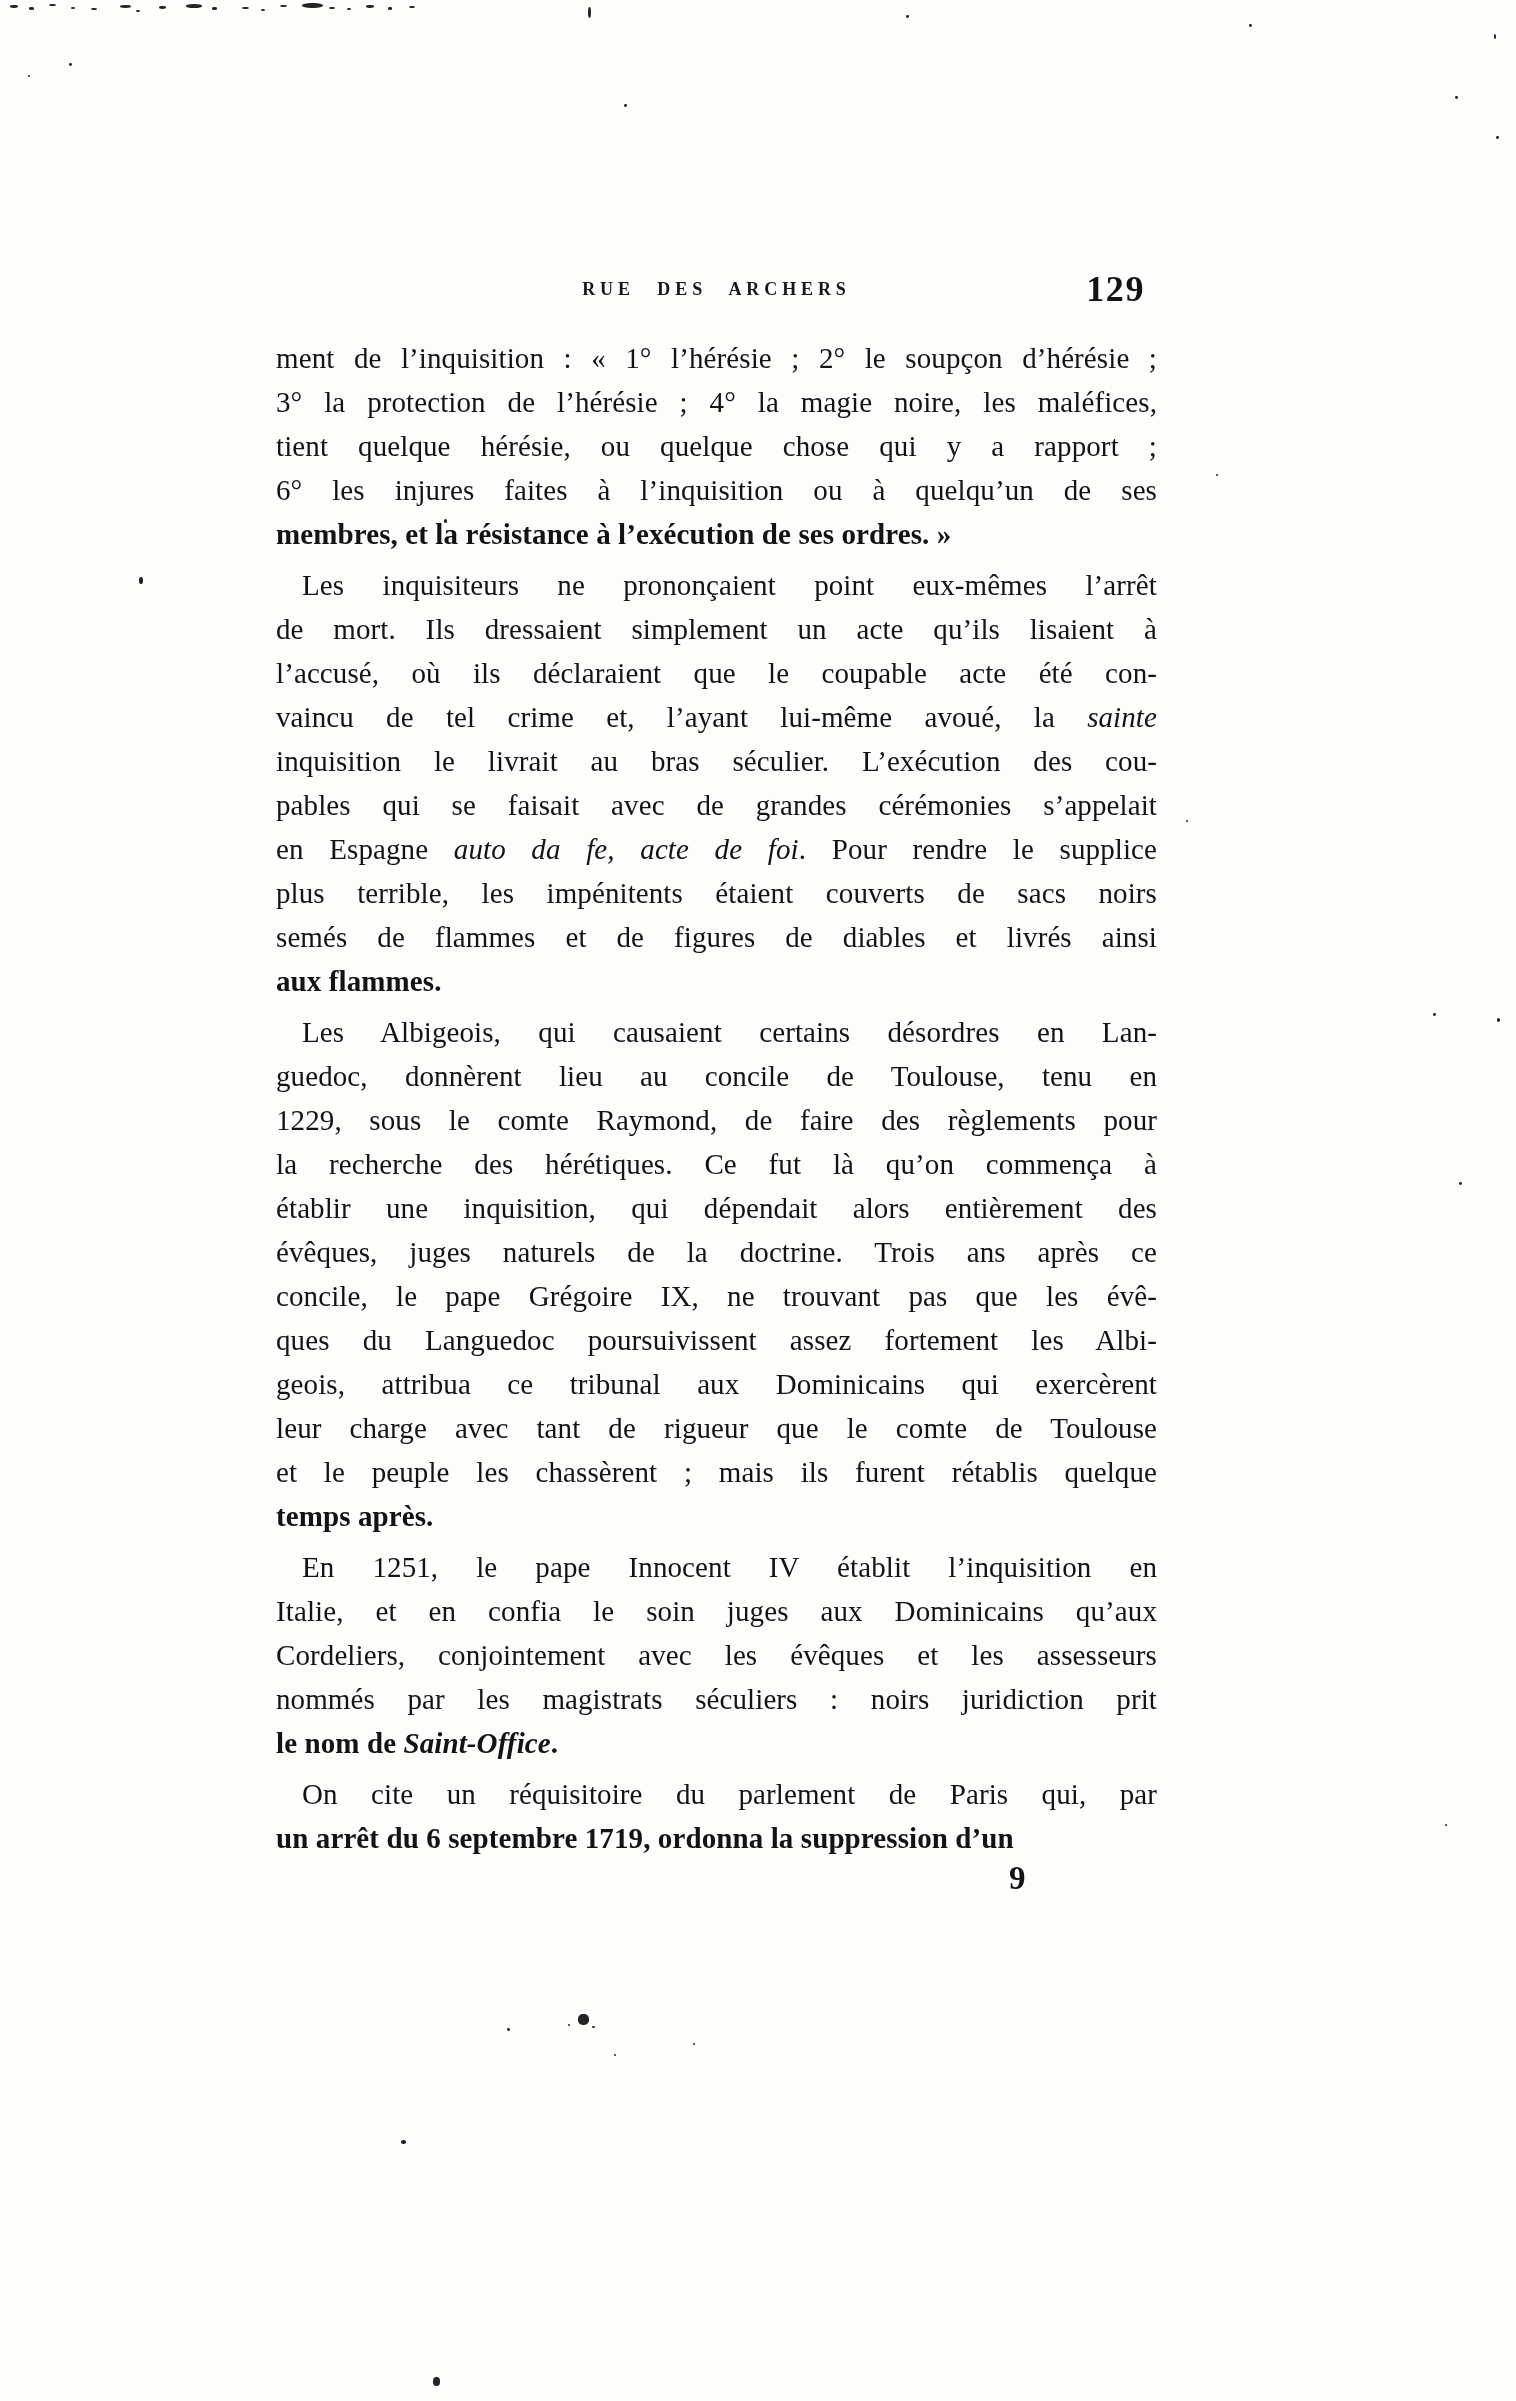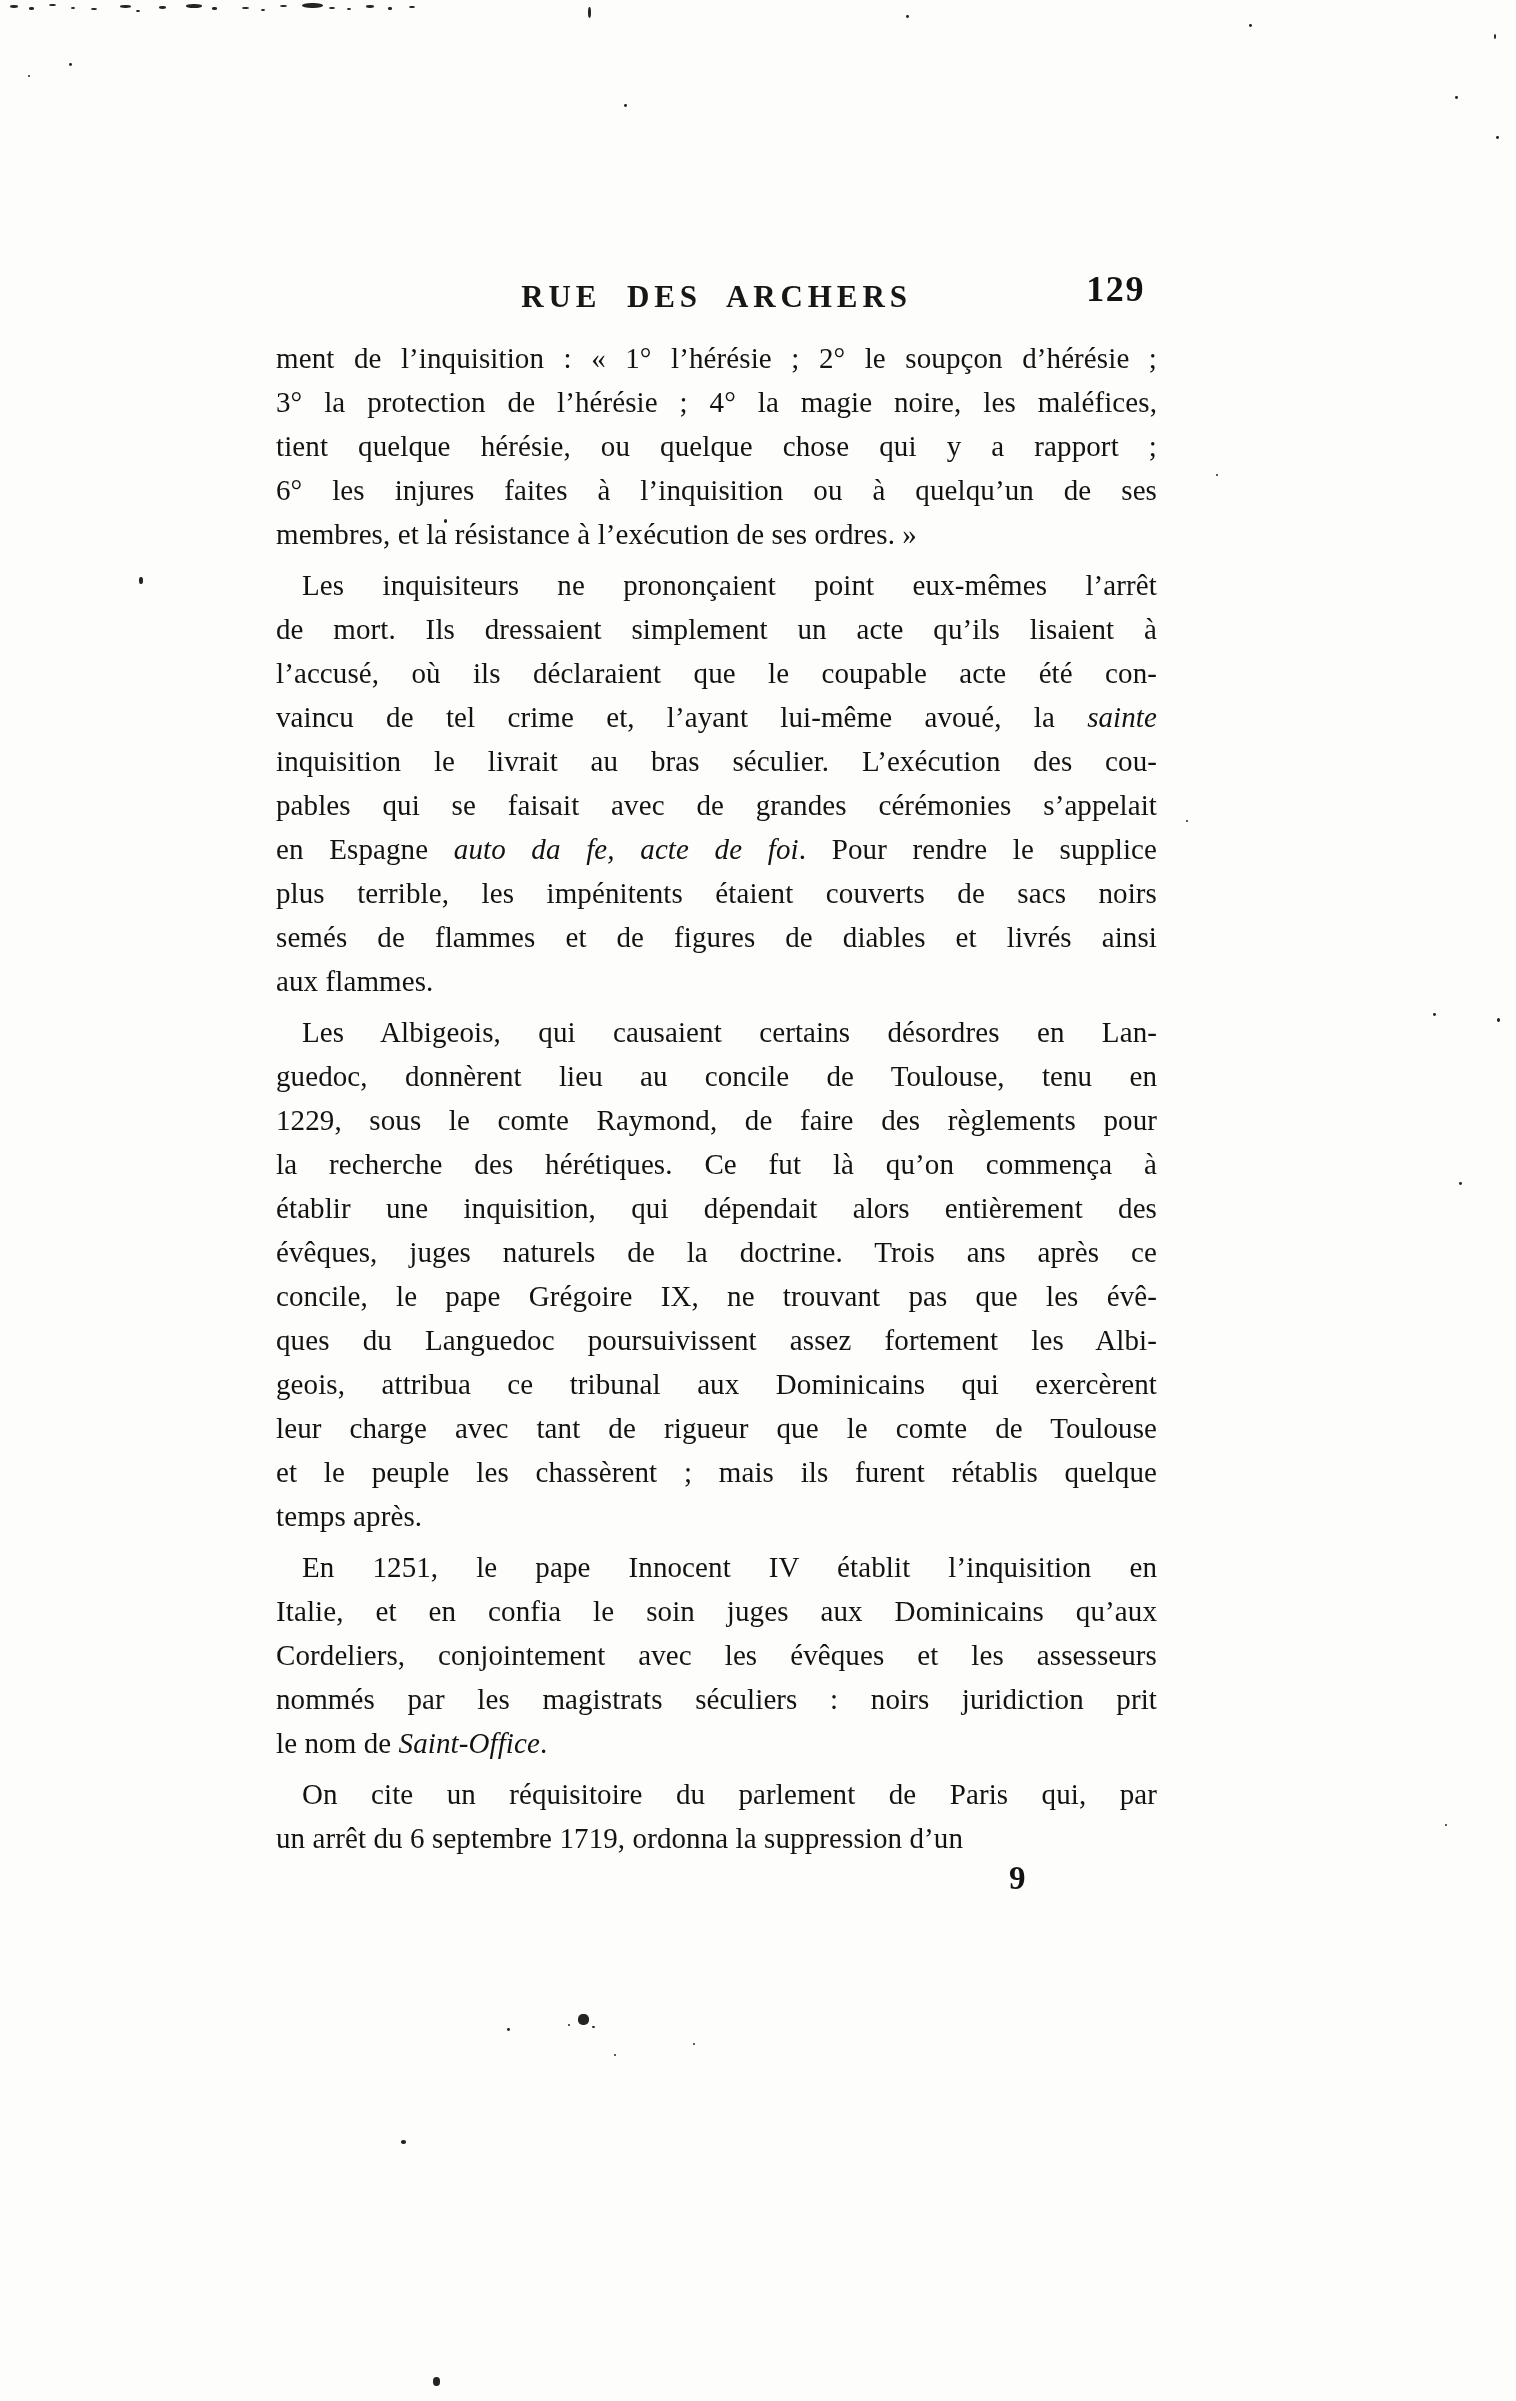--- a/index.html
+++ b/index.html
@@ -15,21 +15,21 @@
     font-family: "Liberation Serif", "DejaVu Serif", serif;
     color: #131313;
     overflow: hidden;
   }
   .running-header {
     position: absolute;
     left: 269px;
     top: 279px;
     width: 895px;
     text-align: center;
-    font-size: 31px;
+    font-size: 18px;
     font-weight: 700;
     letter-spacing: 4.9px;
     word-spacing: 13px;
     color: #171717;
   }
   .page-number {
     position: absolute;
     left: 269px;
     top: 268px;
     width: 876px;
@@ -51,20 +51,21 @@
   .para { margin: 7px; }
   .line {
     height: 44px;
     overflow: visible;
     text-align: justify;
     text-align-last: justify;
     white-space: normal;
   }
   .line.end {
     text-align-last: left;
+    font-weight: bold;
   }
   .line.indent {
     text-indent: 26px;
   }
   .it { font-style: italic; }
   .signature-mark {
     position: absolute;
     left: 1009px;
     top: 1860px;
     font-size: 33px;

